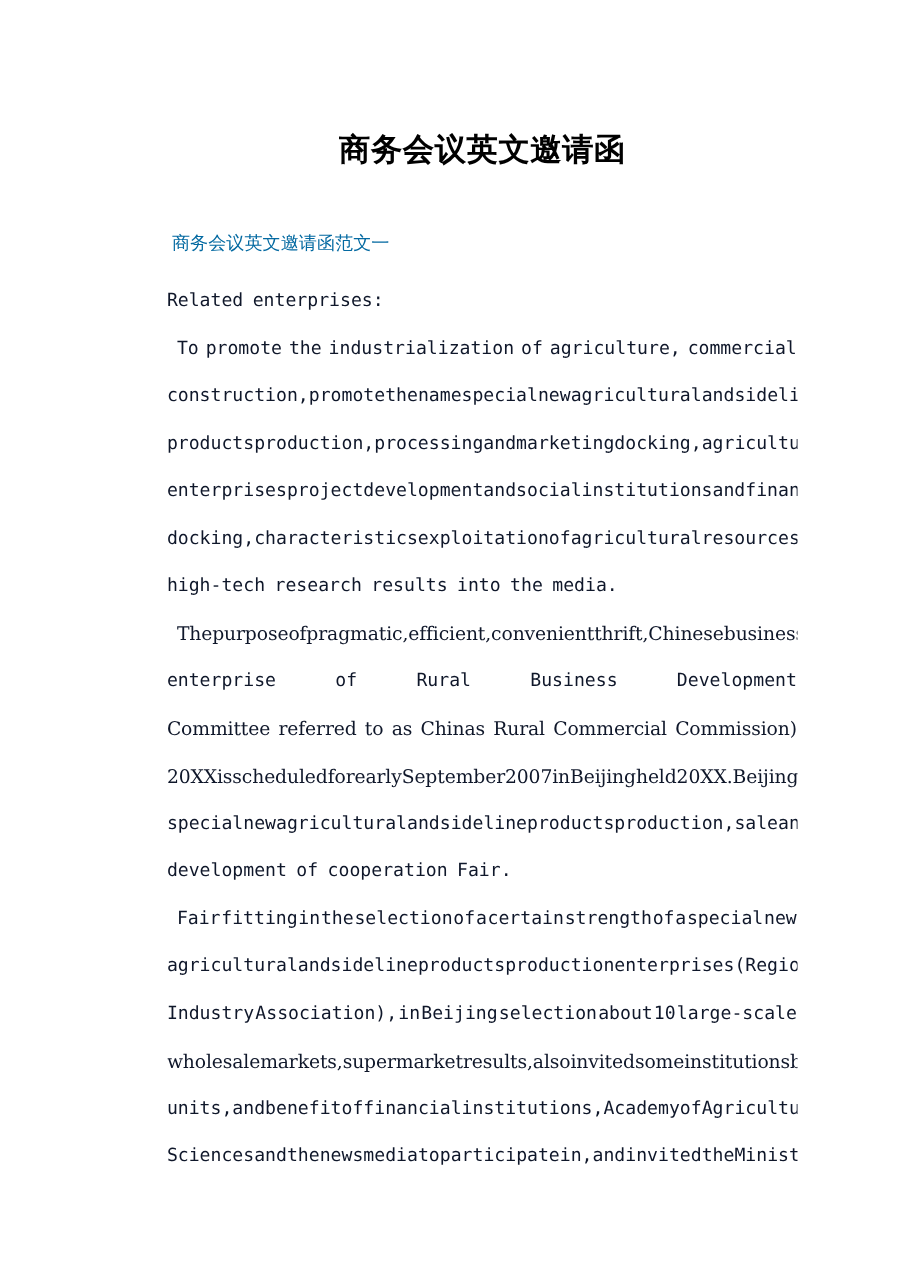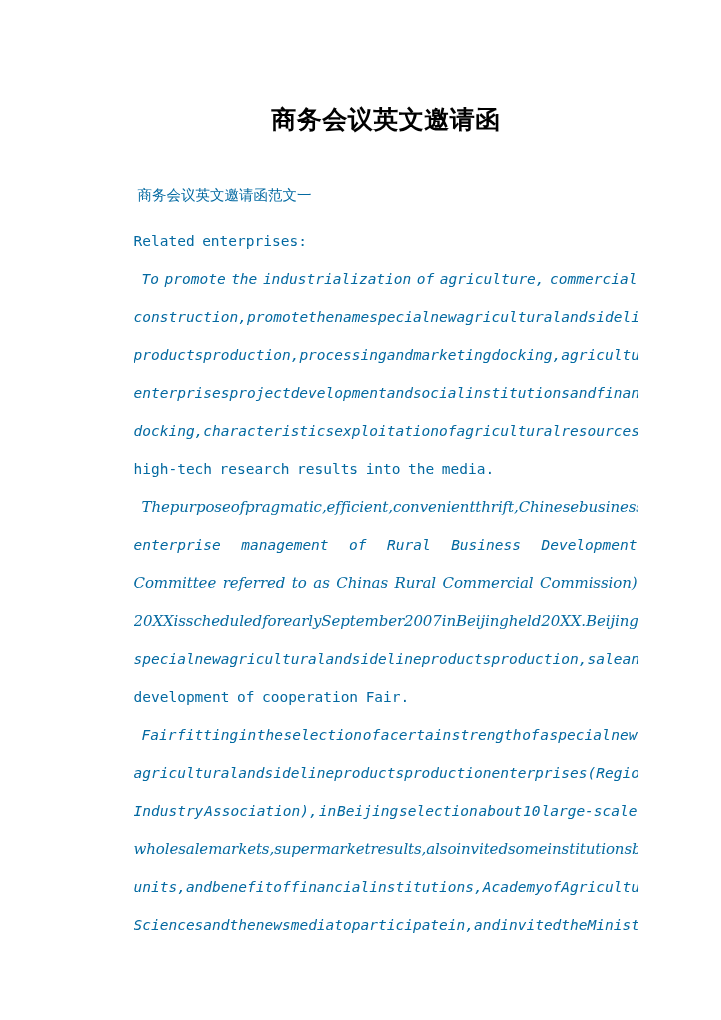--- a/index.html
+++ b/index.html
@@ -40,33 +40,32 @@
     color: #0369a1;
     line-height: 22px;
     padding-left: 4px;
     margin: 0 0 16px 0;
     white-space: nowrap;
   }
   
   .tline {
     font-family: "DejaVu Sans Mono", "Liberation Mono", monospace;
     font-size: 14.5px;
-    color: #0369a1;
+    color: #0f172a;
     height: 38px;
     line-height: 38px;
     width: 504px;
     white-space: nowrap;
     display: flex;
     overflow: hidden;
     align-items: flex-end;
   }
   
   .tline.just {
     justify-content: space-between;
-    font-style: italic;
   }
   
   .tline.flush {
     justify-content: flex-start;
   }
   .tline.flush .w + .w {
     margin-left: 0.52em;
   }
   
   .tline.indent {
@@ -160,21 +159,20 @@
           <span class="w">of</span>
           <span class="w">pragmatic,</span>
           <span class="w">efficient,</span>
           <span class="w">convenient</span>
           <span class="w">thrift,</span>
           <span class="w">Chinese</span>
           <span class="w">business</span>
         </div>
         <div class="tline just">
           <span class="w">enterprise</span>
-          <span class="w">management</span>
           <span class="w">of</span>
           <span class="w">Rural</span>
           <span class="w">Business</span>
           <span class="w">Development</span>
         </div>
         <div class="tline just condensed">
           <span class="w">Committee</span>
           <span class="w">referred</span>
           <span class="w">to</span>
           <span class="w">as</span>

